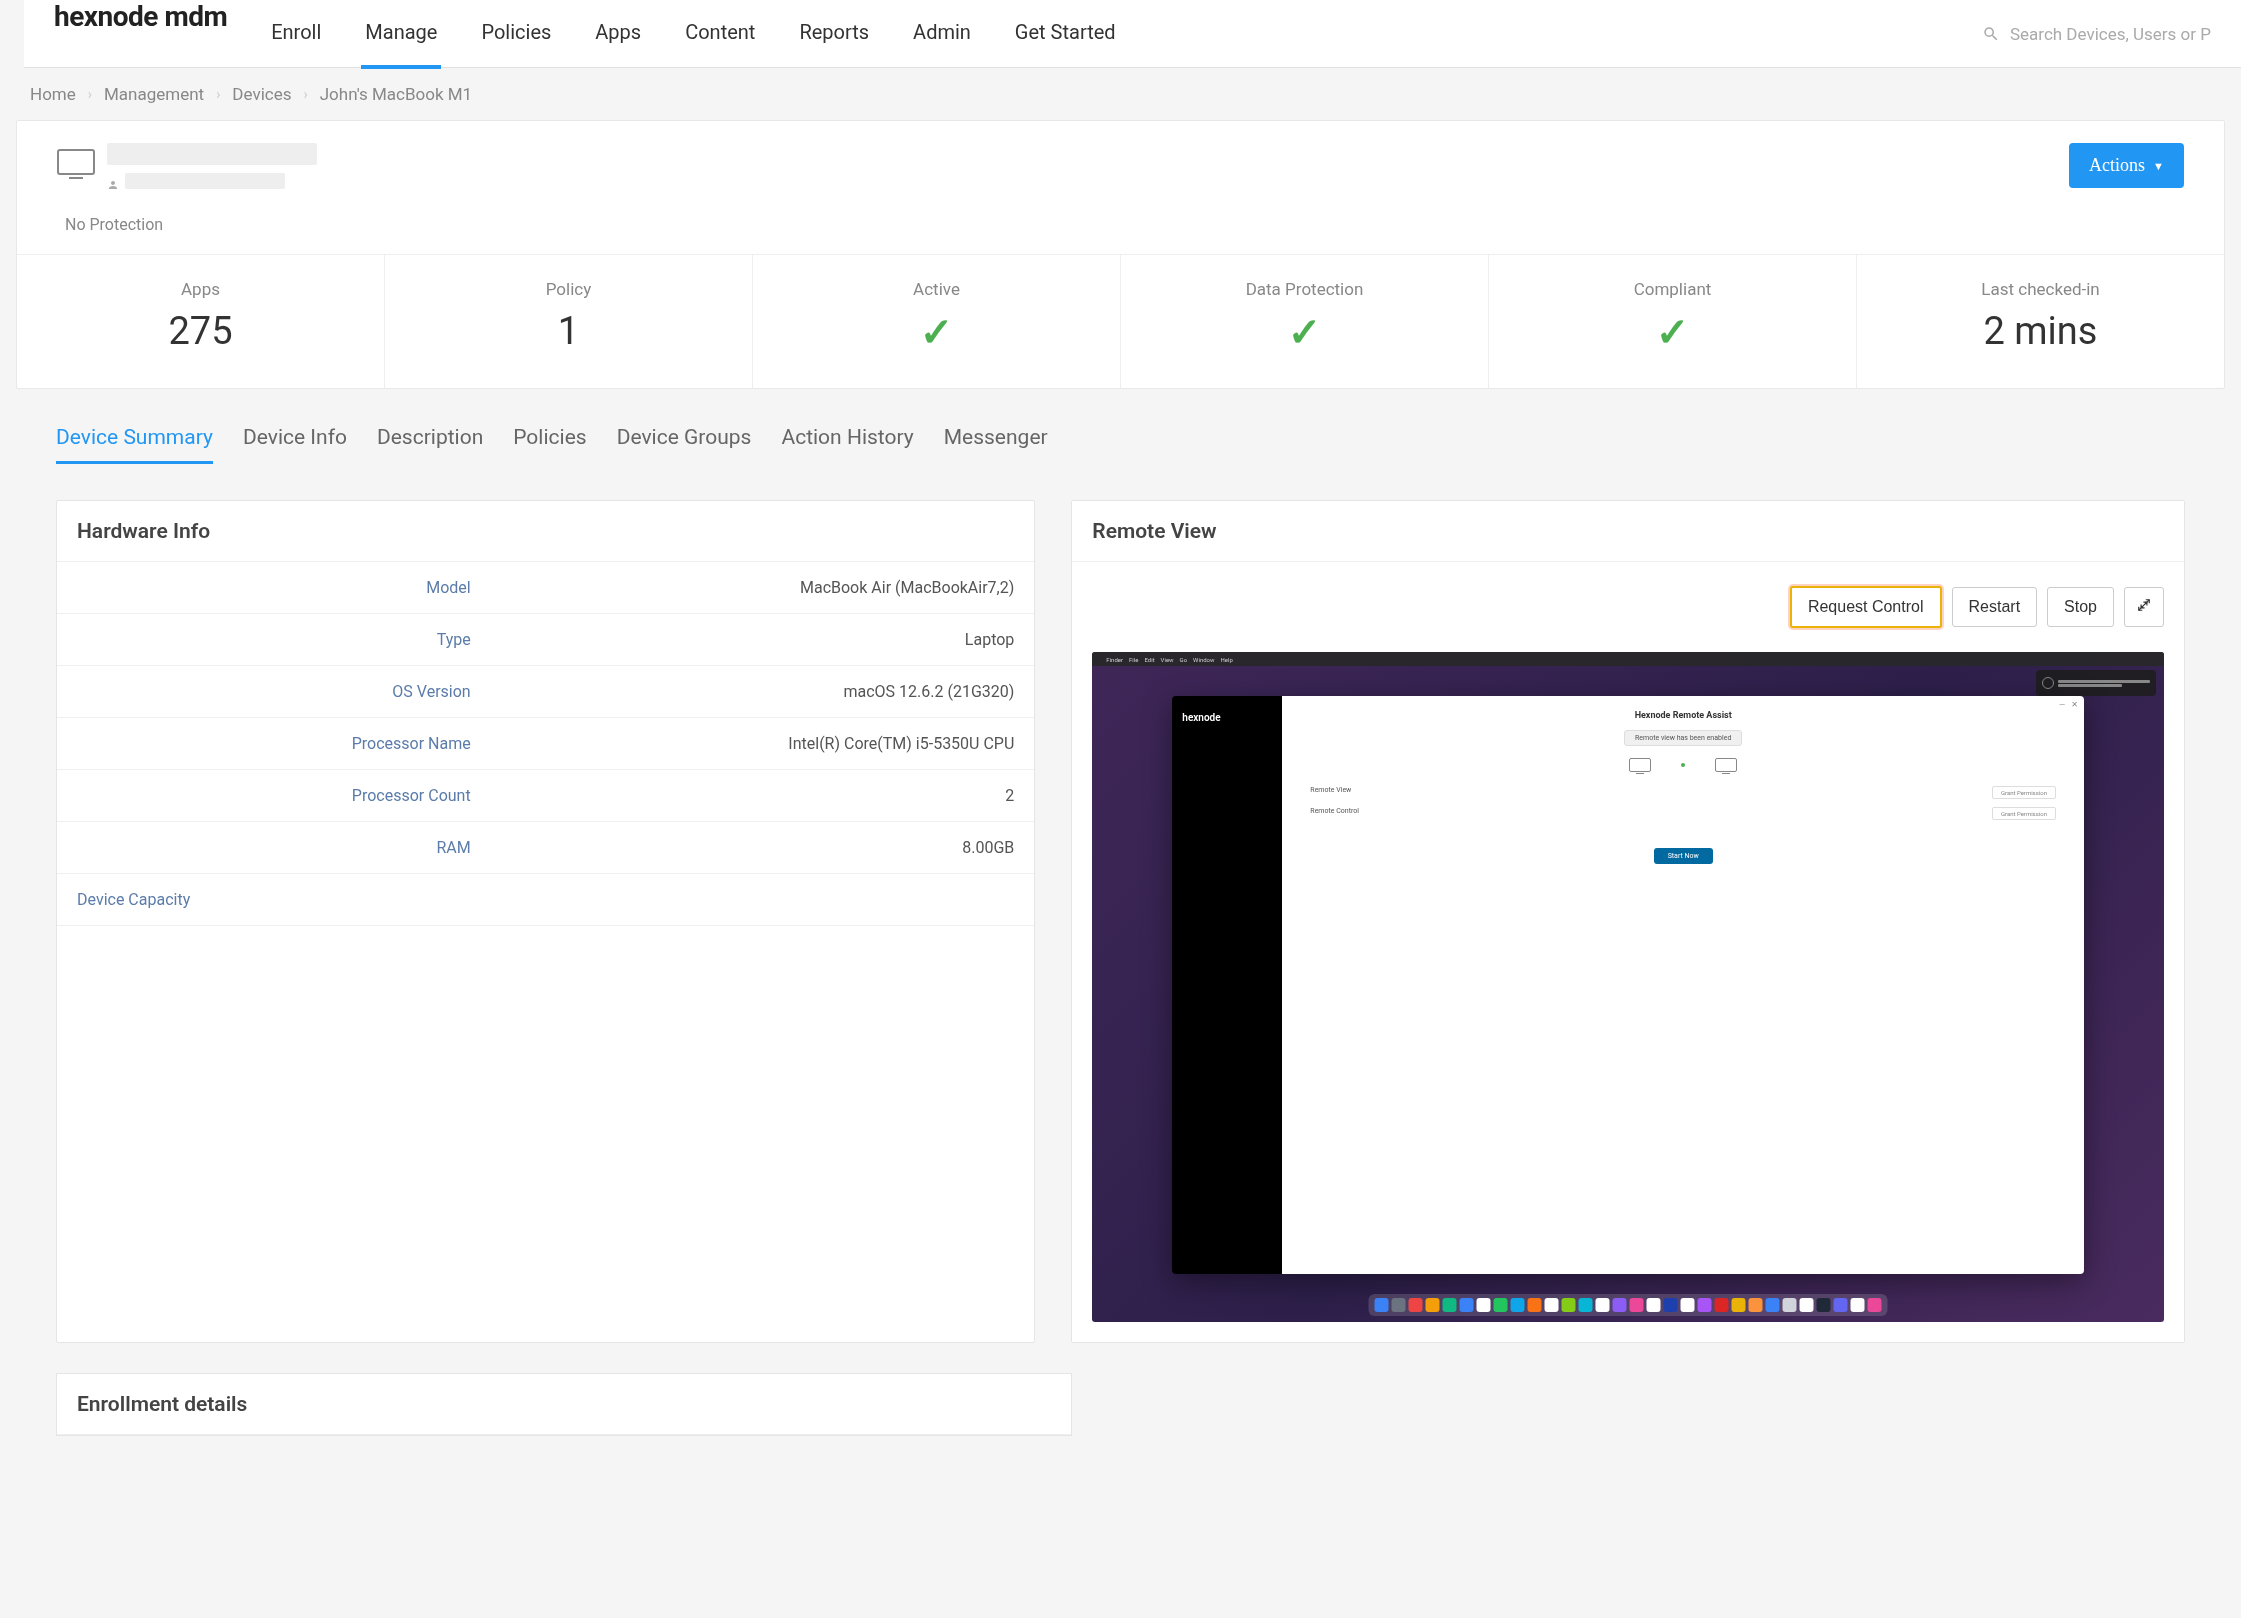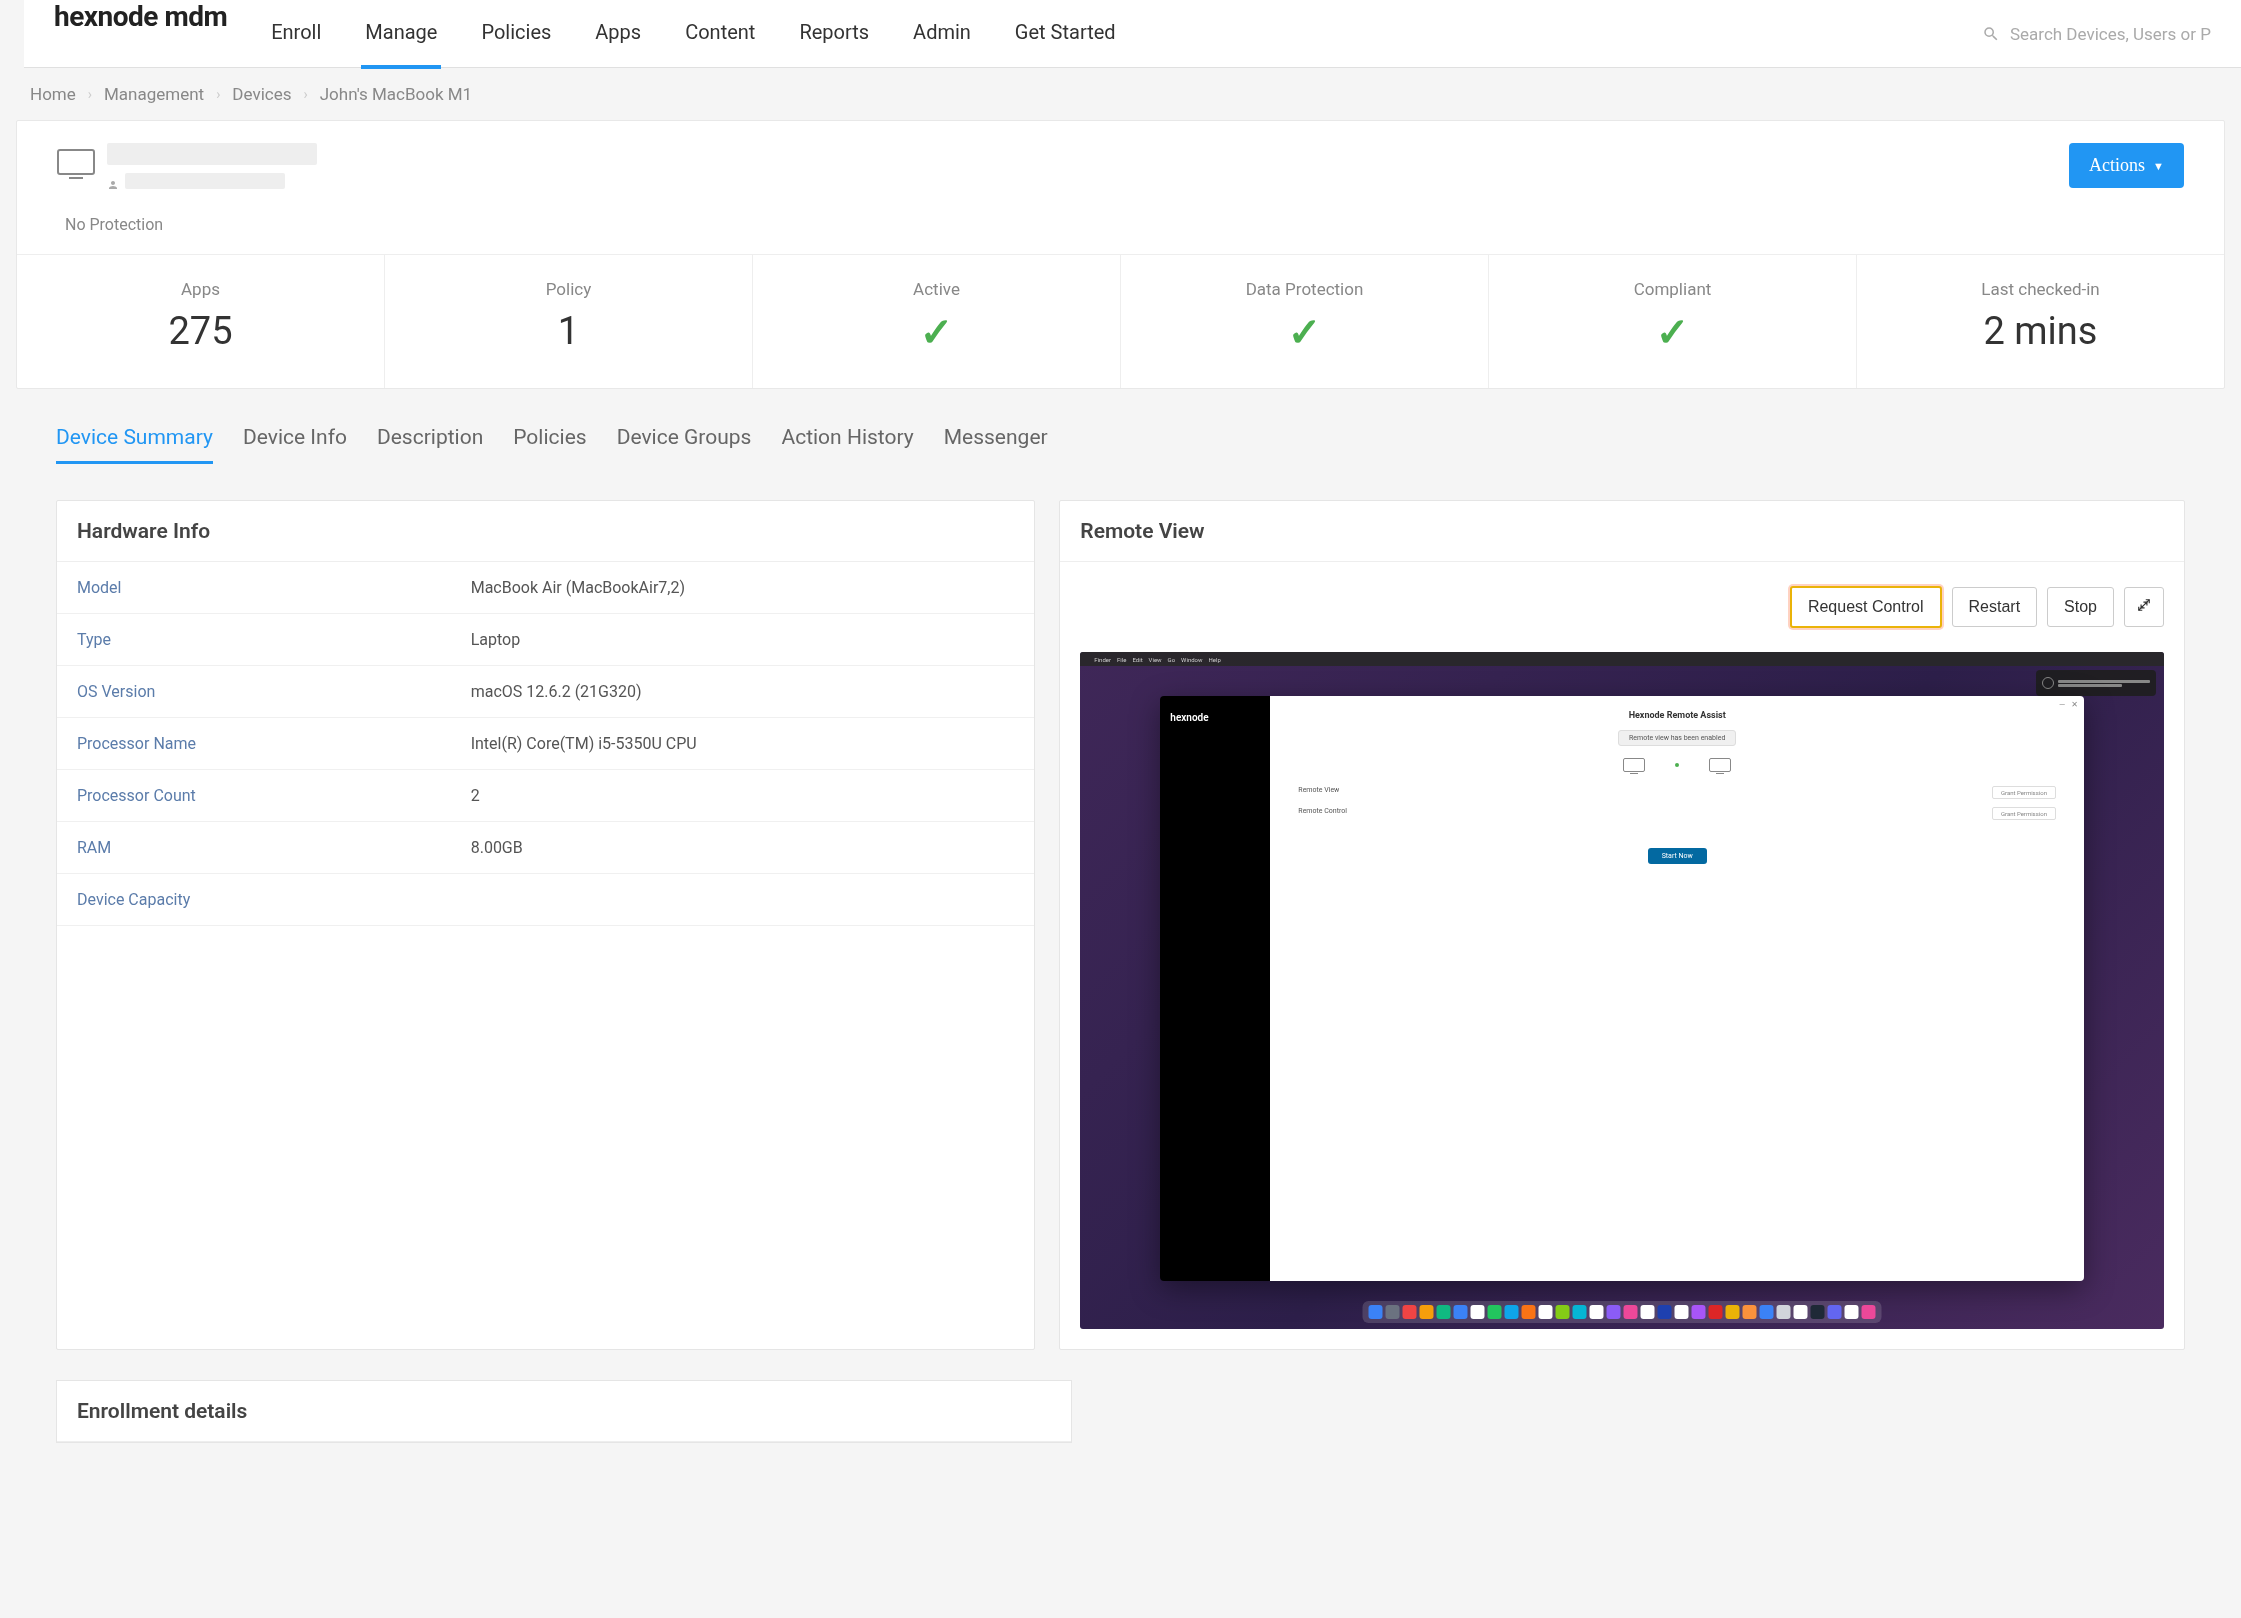--- a/index.html
+++ b/index.html
@@ -42,26 +42,26 @@
 .stat-label { color: #888; font-size: 17px; margin-bottom: 10px; }
 .stat-value { font-size: 38px; color: #333; font-weight: 400; }
 .check { color: #4caf50; font-size: 40px; font-weight: 700; }
 
 
 .tabs { display: flex; gap: 30px; padding: 36px 40px 0; }
 .tab { font-size: 21px; color: #666; padding-bottom: 12px; cursor: pointer; }
 .tab.active { color: #2196f3; border-bottom: 3px solid #2196f3; }
 
 
-.content-row { display: flex; gap: 24px; padding: 36px 40px 0; }
+.content-row { display: flex; gap: 36px; padding: 36px 40px 0; }
 .panel { background: #fff; border: 1px solid #e5e5e5; border-radius: 2px; }
 .panel-left { flex: 0 0 46%; }
 .panel-right { flex: 1; }
 .panel-title { font-size: 21px; font-weight: 600; padding: 18px 20px; border-bottom: 1px solid #eee; color: #444; }
-.hw-table { width: 100%; }
+.hw-table { width: 100%; text-align: right; }
 .hw-row { display: flex; padding: 16px 20px; border-bottom: 1px solid #f0f0f0; }
 .hw-label { flex: 0 0 42%; color: #5b7caa; font-size: 16px; }
 .hw-val { flex: 1; color: #555; font-size: 16px; }
 .capacity-bar { width: 160px; height: 8px; background: #e0e0e0; border-radius: 2px; overflow: hidden; margin-bottom: 8px; }
 .capacity-fill { height: 100%; background: #2196f3; width: 60%; }
 
 
 .rv-controls { display: flex; justify-content: flex-end; gap: 10px; padding: 24px 20px 10px; align-items: center; }
 .rv-btn { background: #fff; border: 1px solid #ccc; padding: 10px 16px; font-size: 16px; border-radius: 3px; cursor: pointer; color: #333; }
 .rv-btn.highlight { border: 2px solid #eab308; box-shadow: 0 0 0 2px rgba(255,107,53,0.3); }

